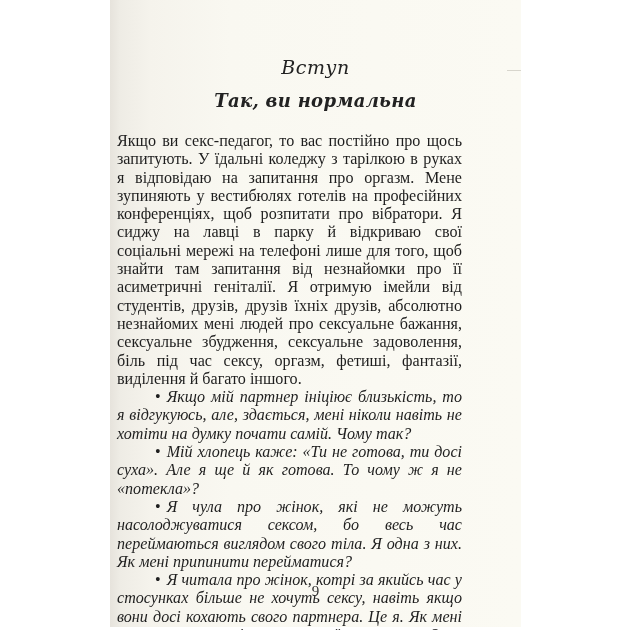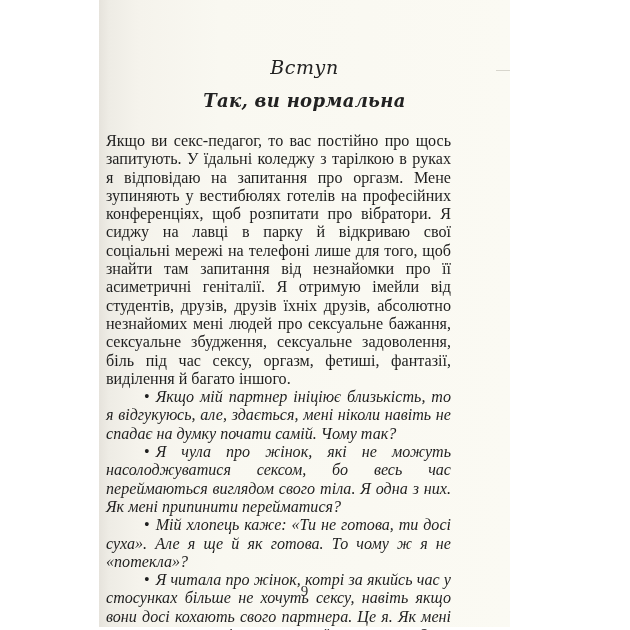--- a/index.html
+++ b/index.html
@@ -8,21 +8,21 @@
       background: #ffffff;
     }
     body {
       width: 630px;
       height: 630px;
       position: relative;
       overflow: hidden;
     }
     .page {
       position: absolute;
-      left: 99px;
+      left: 110px;
       top: 0;
       width: 411px;
       height: 627px;
       background: linear-gradient(to right, #e6e3dc 0px, #eeece5 10px, #f5f3ec 40px, #f9f8f1 120px, #fbfaf3 411px);
       box-sizing: border-box;
       padding-left: 20px;
     }
     .ghost-line {
       position: absolute;
       right: 0;
@@ -99,20 +99,20 @@
 
 <div class="page">
   <div class="ghost-line"></div>
 
   <div class="chapter-title">Вступ</div>
   <div class="chapter-subtitle">Так, ви нормальна</div>
 
   <div class="body-text">
     <p>Якщо ви секс-педагог, то вас постійно про щось запитують. У їдальні коледжу з тарілкою в руках я відповідаю на запитання про оргазм. Мене зупиняють у вестибюлях готелів на професійних конференціях, щоб розпитати про вібратори. Я сиджу на лавці в парку й відкриваю свої соціальні мережі на телефоні лише для того, щоб знайти там запитання від незнайомки про її асиметричні геніталії. Я отримую імейли від студентів, друзів, друзів їхніх друзів, абсолютно незнайомих мені людей про сексуальне бажання, сексуальне збудження, сексуальне задоволення, біль під час сексу, оргазм, фетиші, фантазії, виділення й багато іншого.</p>
 
-    <p class="question"><span class="bullet">•</span><span>Якщо мій партнер ініціює близькість, то я відгукуюсь, але, здається, мені ніколи навіть не спадає на думку почати самій. Чому так?</span></p>
+    <p class="question"><span class="bullet">•</span><span>Якщо мій партнер ініціює близькість, то я відгукуюсь, але, здається, мені ніколи навіть не хотіти на думку почати самій. Чому так?</span></p>
+    <p class="question"><span class="bullet">•</span><span>Мій хлопець каже: «Ти не готова, ти досі суха». Але я ще й як готова. То чому ж я не «потекла»?</span></p>
     <p class="question"><span class="bullet">•</span><span>Я чула про жінок, які не можуть насолоджуватися сексом, бо весь час переймаються виглядом свого тіла. Я одна з них. Як мені припинити перейматися?</span></p>
-    <p class="question"><span class="bullet">•</span><span>Мій хлопець каже: «Ти не готова, ти досі суха». Але я ще й як готова. То чому ж я не «потекла»?</span></p>
     <p class="question"><span class="bullet">•</span><span>Я читала про жінок, котрі за якийсь час у стосунках більше не хочуть сексу, навіть якщо вони досі кохають свого партнера. Це я. Як мені почати знову хотіти сексу з моїм партнером?</span></p>
   </div>
 
   <div class="page-number">9</div>
 </div>
 
 </body></html>

